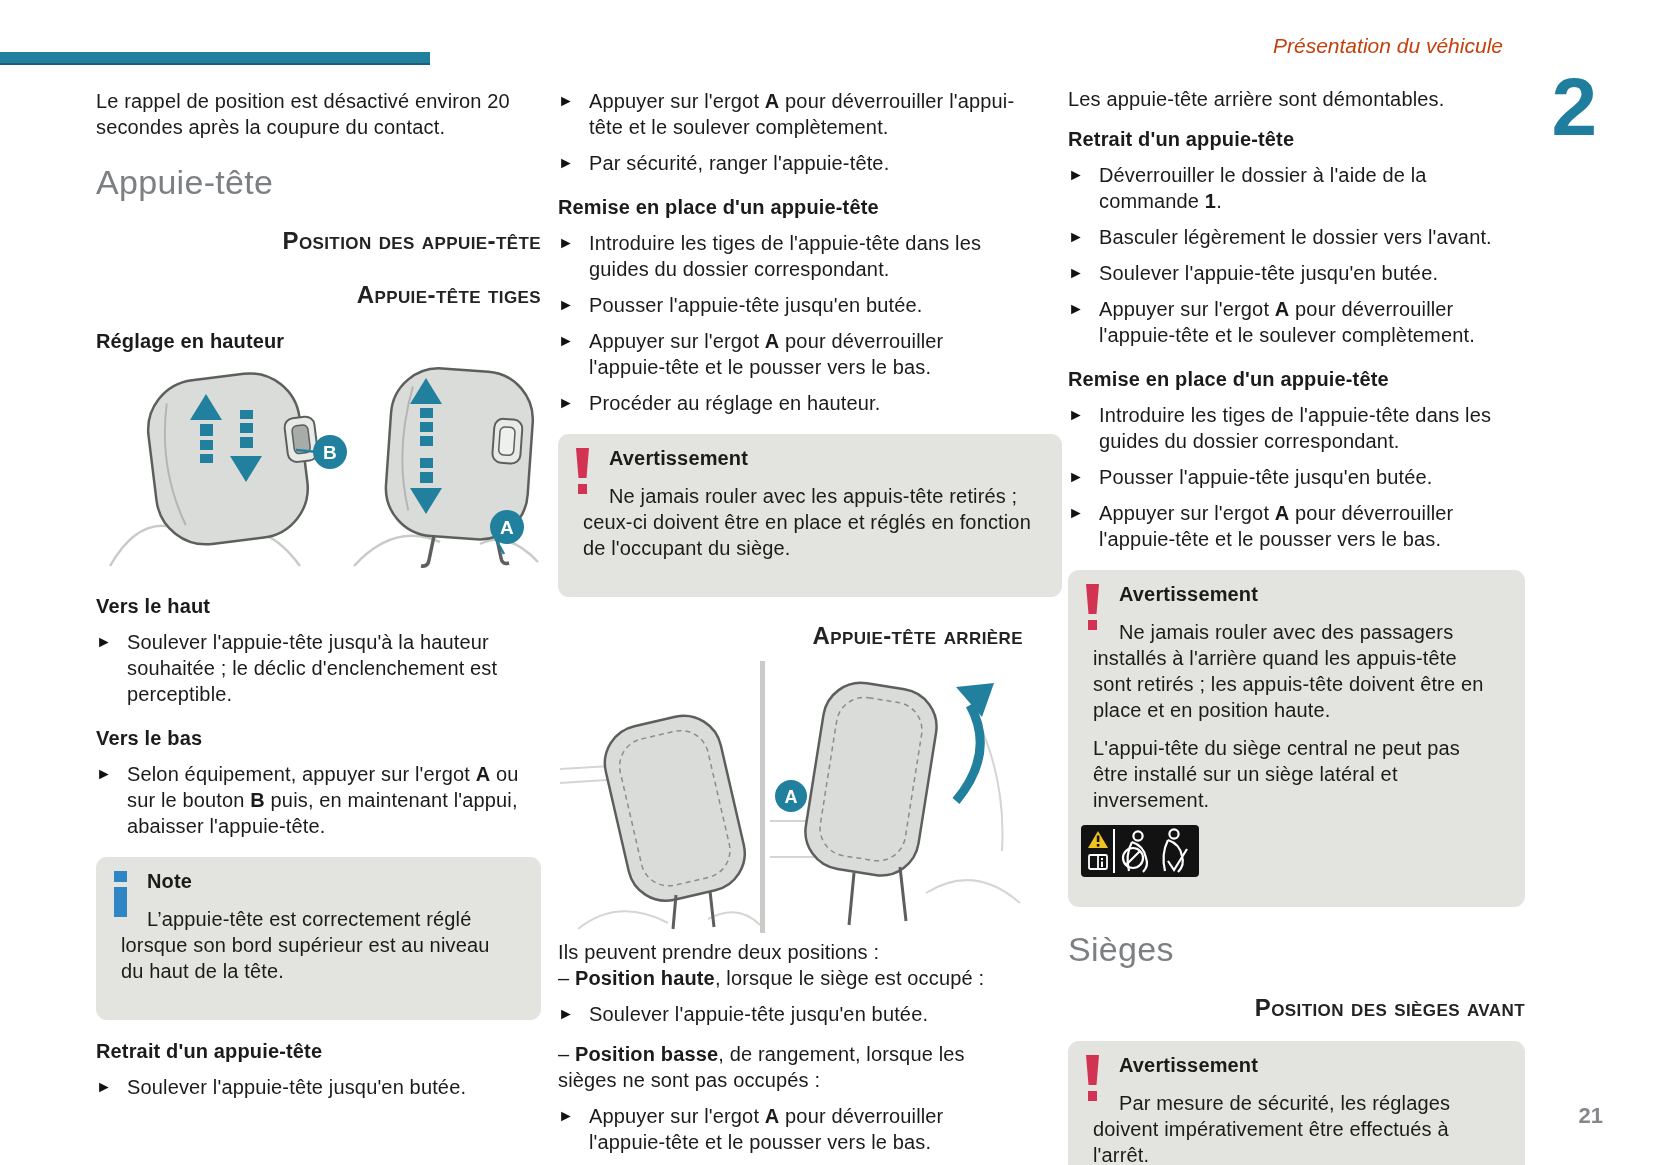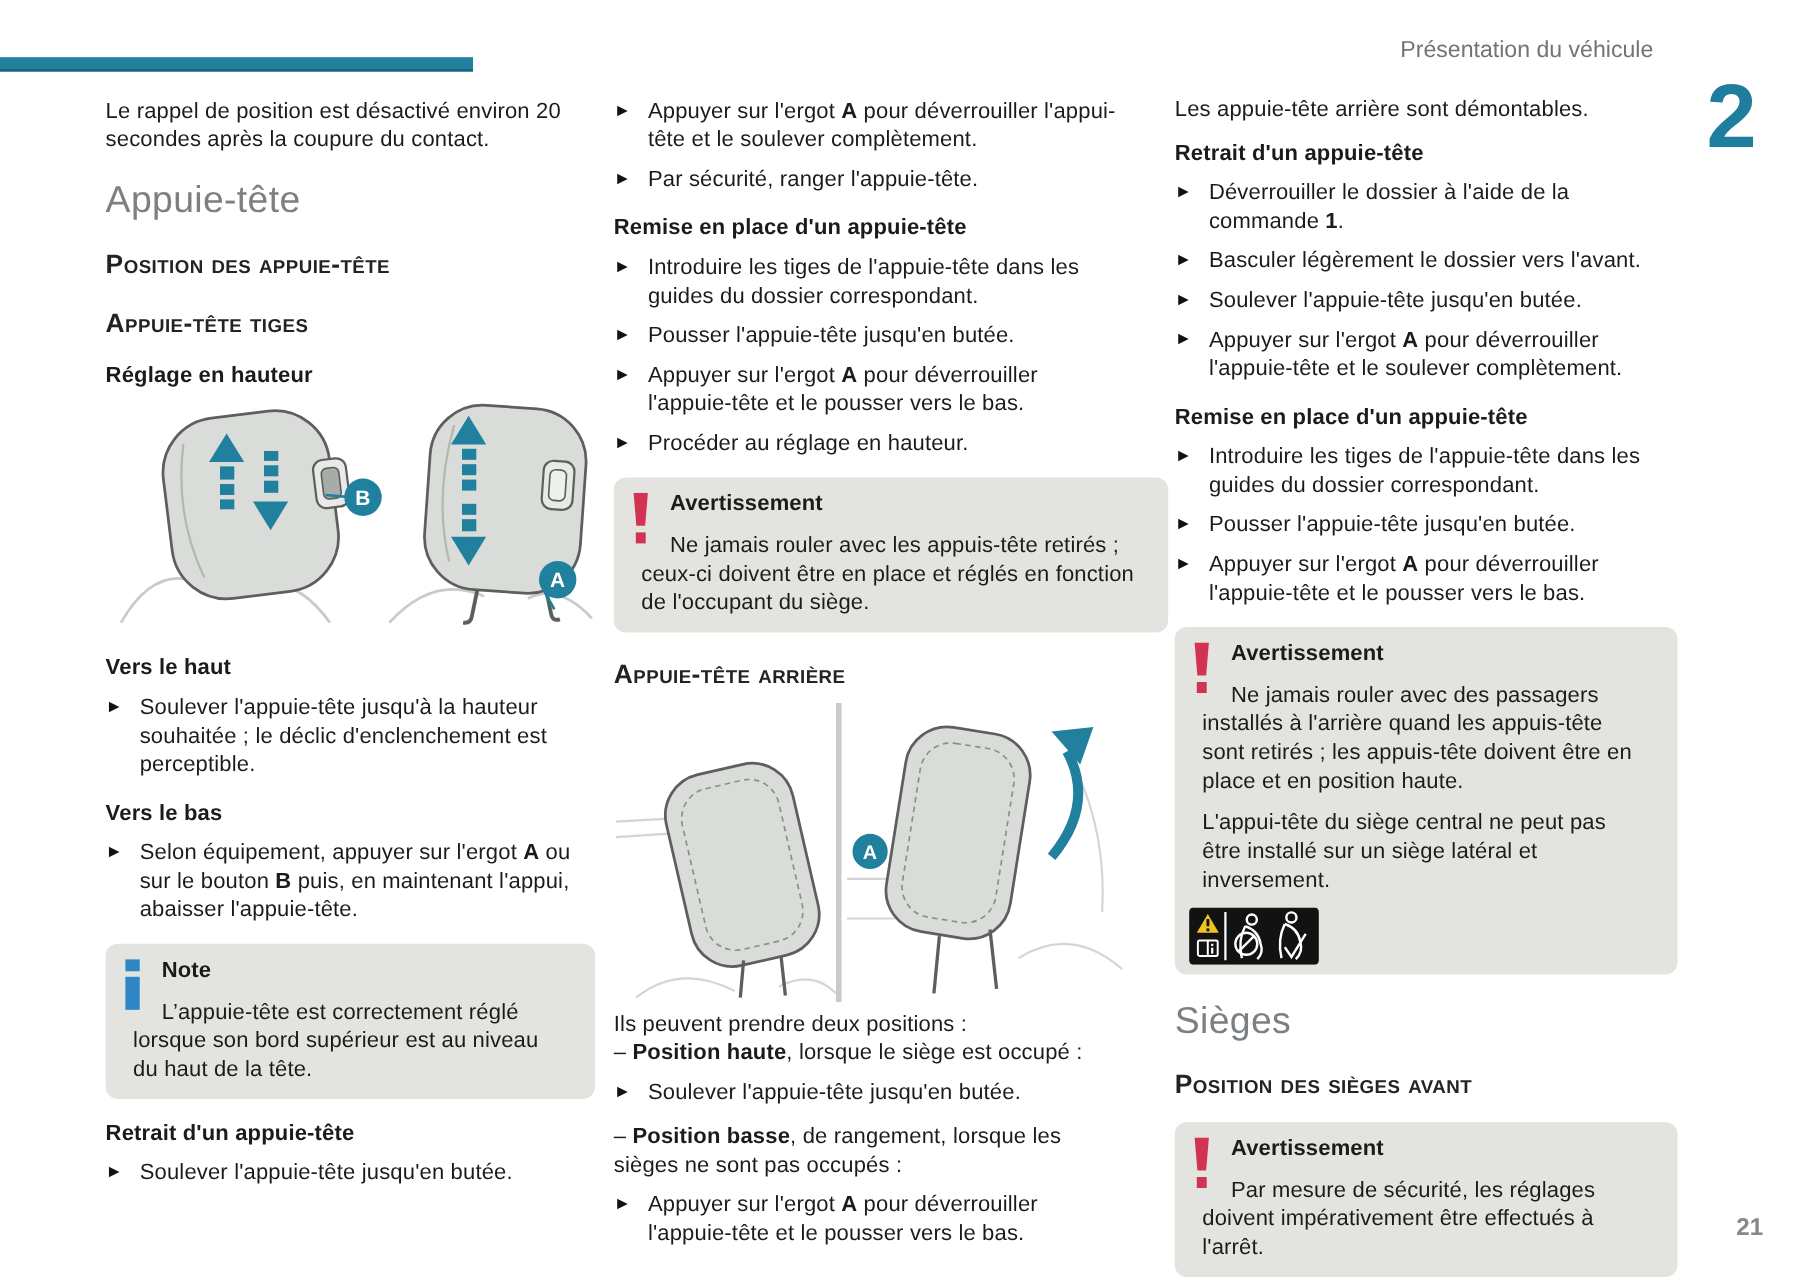--- a/index.html
+++ b/index.html
@@ -1,37 +1,37 @@
 <!DOCTYPE html>
 <html><head>
 <meta charset="utf-8">
 <style>
   html,body{margin:0;padding:0;background:#ffffff;}
   .page{position:relative;width:1653px;height:1165px;background:#ffffff;overflow:hidden;
         font-family:"Liberation Sans", sans-serif;color:#1b1b1b;}
   .topbar{position:absolute;left:0;top:52px;width:430px;height:11px;background:#20809e;border-bottom:2px solid #15617c;}
-  .header-title{position:absolute;top:34px;right:150px;font-size:21px;color:#737373;}
+  .header-title{position:absolute;top:34px;right:150px;font-size:21px;color:#c2410c;font-style:italic;}
   .chapter-num{position:absolute;top:66px;right:56px;font-size:82px;font-weight:bold;color:#1f7e9e;line-height:1;}
   .pagenum{position:absolute;top:1103px;right:50px;font-size:22px;font-weight:bold;color:#85878a;}
 
   .col{position:absolute;top:88px;font-size:20px;line-height:26px;letter-spacing:.15px;}
   #col1{left:96px;width:445px;}
   #col2{left:558px;width:465px;}
   #col3{left:1068px;width:457px;top:86px;}
 
   .para{margin:0;}
   .h1{font-size:34px;line-height:40px;color:#7d8083;font-weight:400;margin-top:22px;letter-spacing:.3px;}
-  .h2{font-size:24px;line-height:30px;font-weight:700;font-variant:small-caps;letter-spacing:.4px;margin-top:24px;color:#232323;}
+  .h2{font-size:24px;line-height:30px;font-weight:700;font-variant:small-caps;letter-spacing:.4px;margin-top:24px;color:#232323;text-align:right;}
   .h3{font-size:20px;line-height:26px;font-weight:700;margin-top:18px;}
   .bullet{display:flex;margin-top:10px;}
   .bullet .arr{flex:0 0 31px;width:31px;font-size:16px;line-height:25px;color:#111;}
   .bullet .bt{flex:1 1 auto;}
   .dash{margin-top:14px;}
 
-  .box{background:#e3e3df;border-radius:11px;padding:11px 13px 2px 13px;margin-top:18px;}
+  .box{background:#e3e3df;border-radius:11px;padding:11px 13px 24px 13px;margin-top:18px;}
   .box .icon{float:left;margin:3px 18px 4px 3px;}
   .box .btitle{font-weight:700;}
   .box .btext{margin:12px;}
   .picto{margin-top:8px;clear:none;}
 
   .figure{margin-top:10px;position:relative;}
   .w478{width:478px;}
   svg text{font-family:"Liberation Sans", sans-serif;}
 </style>
 </head>

